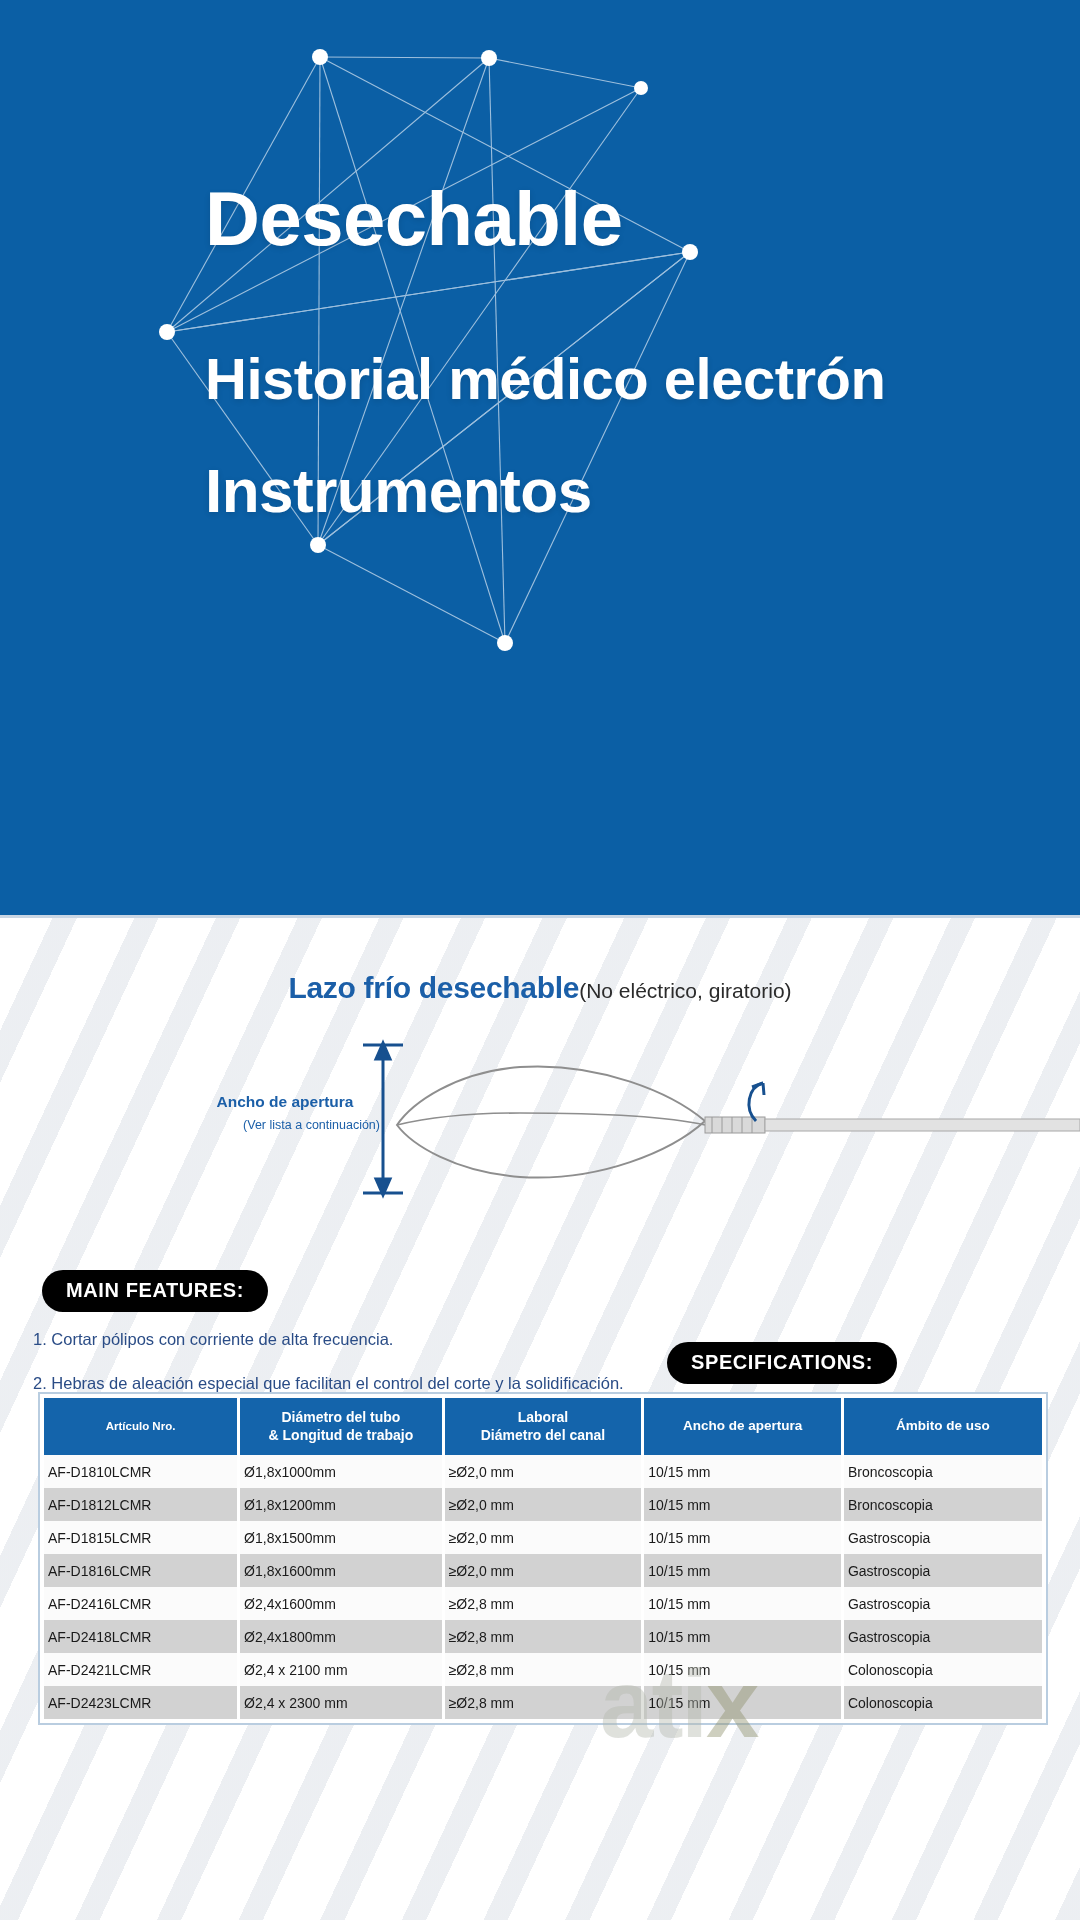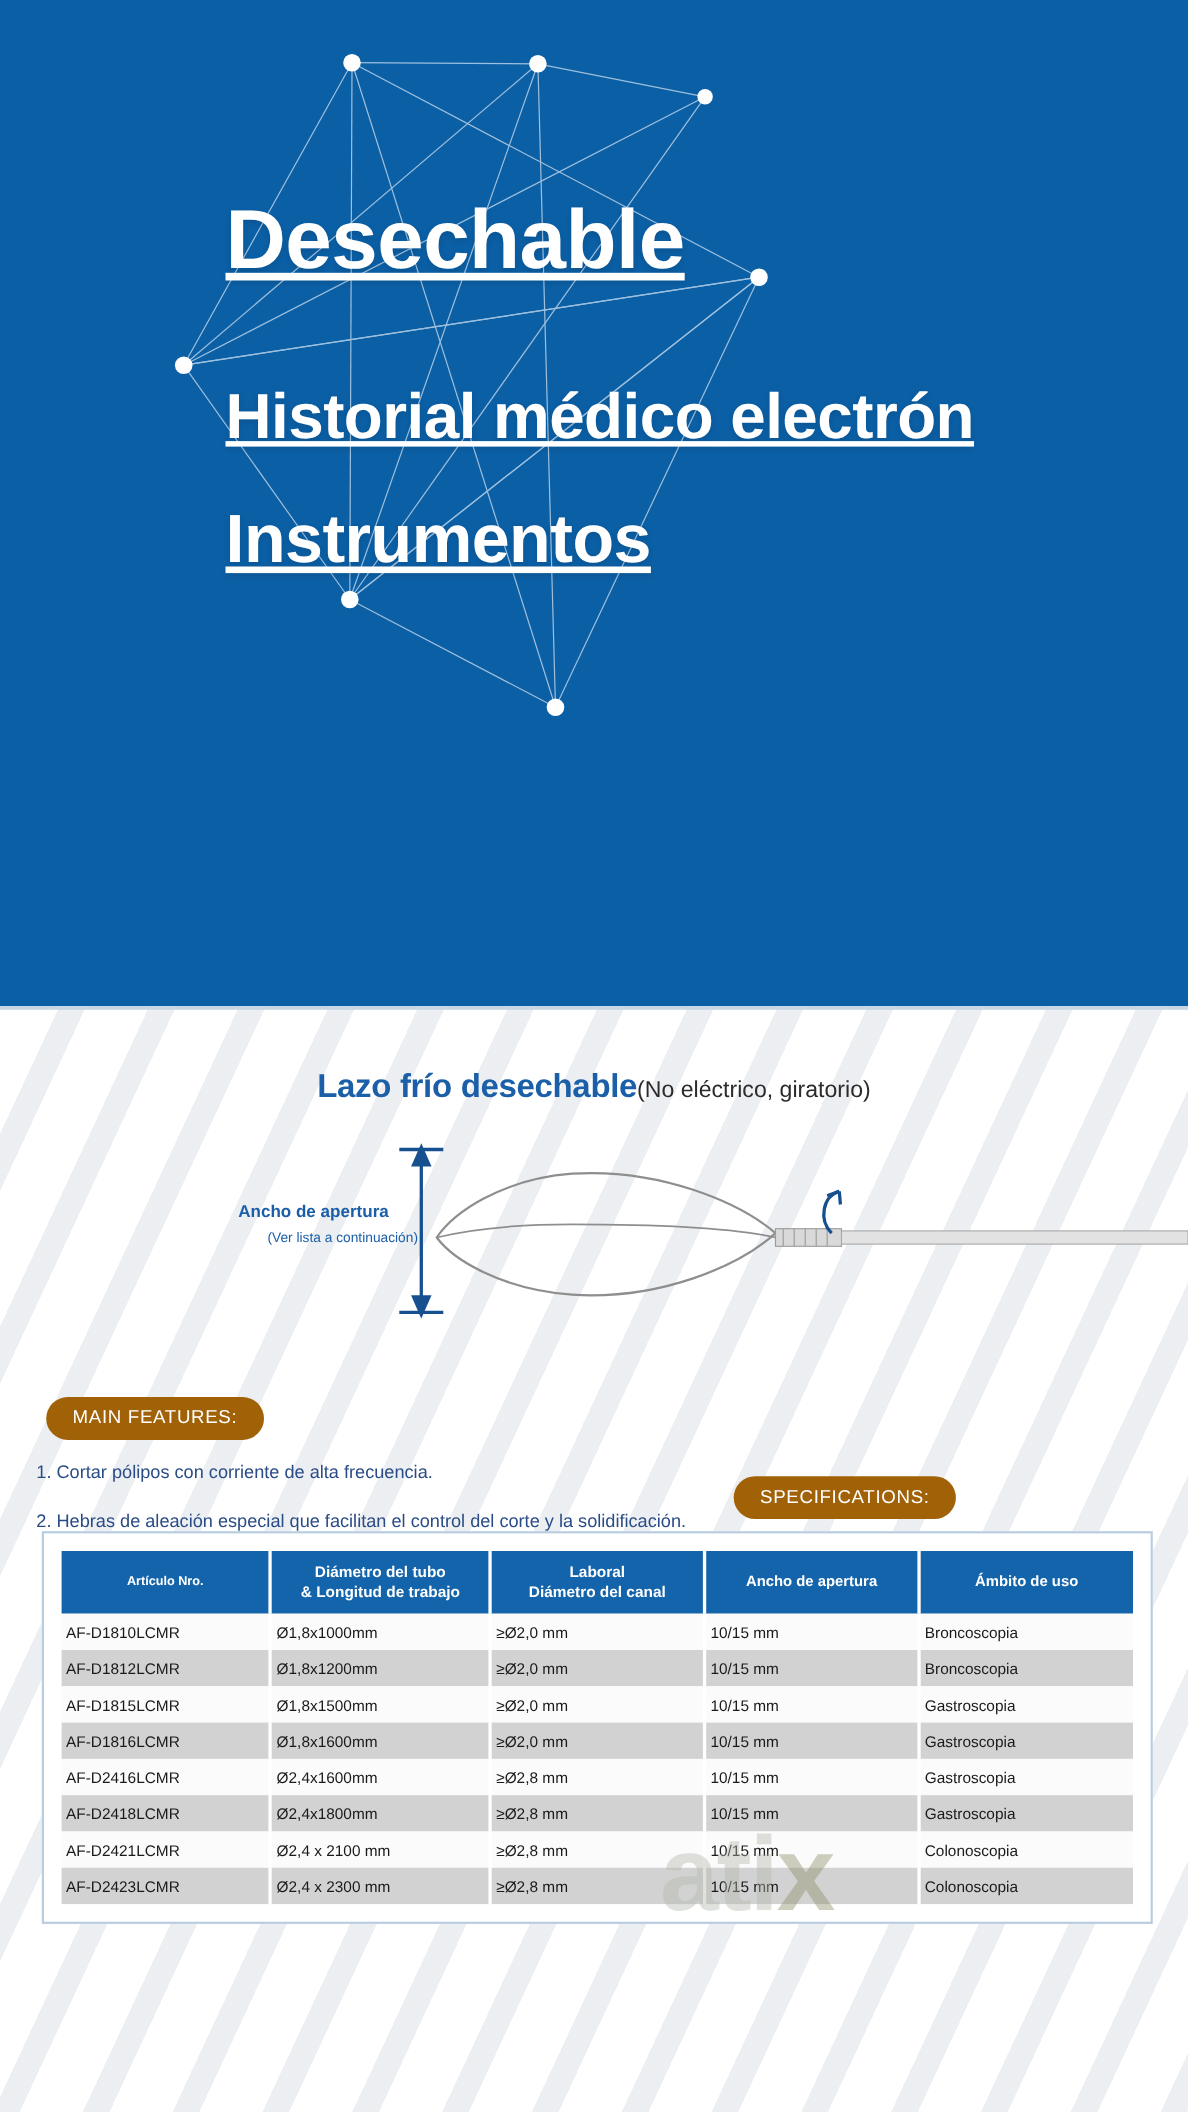--- a/index.html
+++ b/index.html
@@ -17,21 +17,20 @@
     background:#0b5fa5; overflow:hidden;
   }
   #hero-net { position:absolute; left:0; top:0; width:1080px; height:915px; }
   .hero-heading {
     position:absolute;
     color:#ffffff;
     font-weight:bold;
     letter-spacing:-0.5px;
     white-space:nowrap;
     text-shadow:0 2px 6px rgba(0,0,0,0.12);
-    text-decoration:underline;
   }
   #hero-h1 { left:205px; top:175px;  font-size:76px; }
   #hero-h2 { left:205px; top:345px;  font-size:58px; }
   #hero-h3 { left:205px; top:455px;  font-size:62px; }
 
   
   #body-area {
     position:absolute; left:0; top:915px; width:1080px; height:1277px;
     background:#ffffff; overflow:hidden;
   }
@@ -67,41 +66,41 @@
   #dim-label {
     position:absolute; left:190px; top:178px; width:190px;
     text-align:center; color:#1b5fa8;
   }
   #dim-label .t1 { display:block; font-size:15.5px; font-weight:bold; }
   #dim-label .t2 { display:block; font-size:12.5px; font-weight:normal; margin-top:7px;text-align:right; }
 
   
   .pill {
     position:absolute;
-    background:#a16207; color:#ffffff;
-    font-size:17px; font-weight:normal; letter-spacing:0.6px;
+    background:#000000; color:#ffffff;
+    font-size:20px; font-weight:bold; letter-spacing:0.6px;
     padding:9px 24px 10px 24px;
     border-radius:22px;
     white-space:nowrap;
   }
   #badge-features { left:42px; top:355px; }
   #badge-specs    { left:667px; top:427px; }
 
   
   .feature {
     position:absolute; left:33px;
     font-size:16.5px; color:#2a4c86; white-space:nowrap;
   }
   #feature-0 { top:415px; }
   #feature-1 { top:459px; }
 
   
   #table-wrap {
     position:absolute; left:38px; top:477px; width:1010px;
-    border:2px solid #b9cde0; background:#ffffff; padding:16px;
+    border:2px solid #b9cde0; background:#ffffff; padding:4px;
   }
   table { width:100%; border-collapse:collapse; table-layout:fixed; }
   thead th {
     background:#1464ab; color:#ffffff; font-weight:bold;
     text-align:center; vertical-align:middle;
     padding:11px 4px; line-height:1.25;
     border-right:3px solid #ffffff;
   }
   thead th:last-child { border-right:none; }
   thead th.c0 { font-size:11.5px; }

